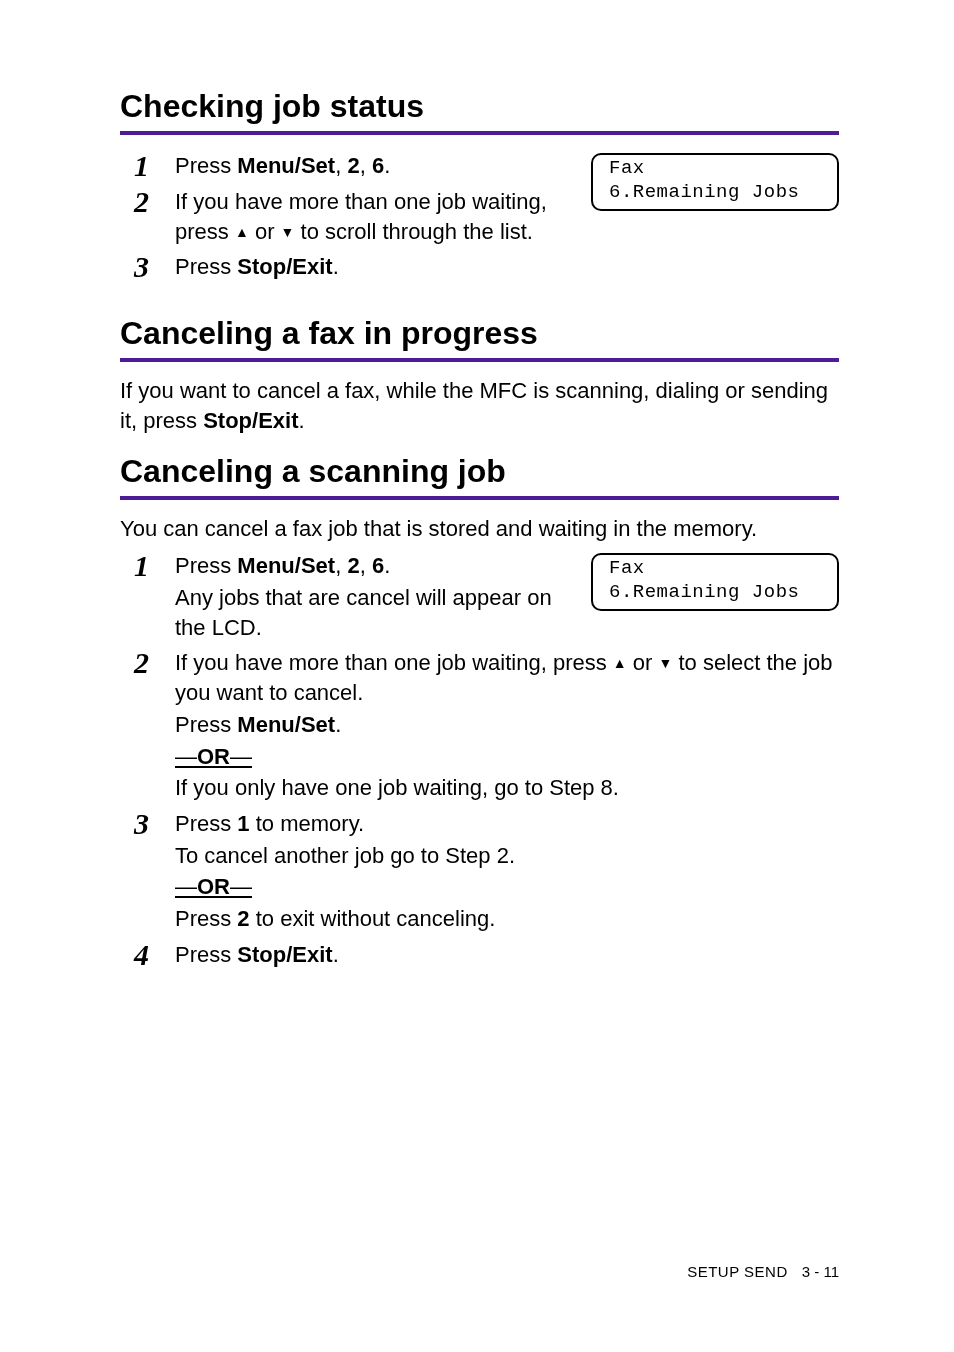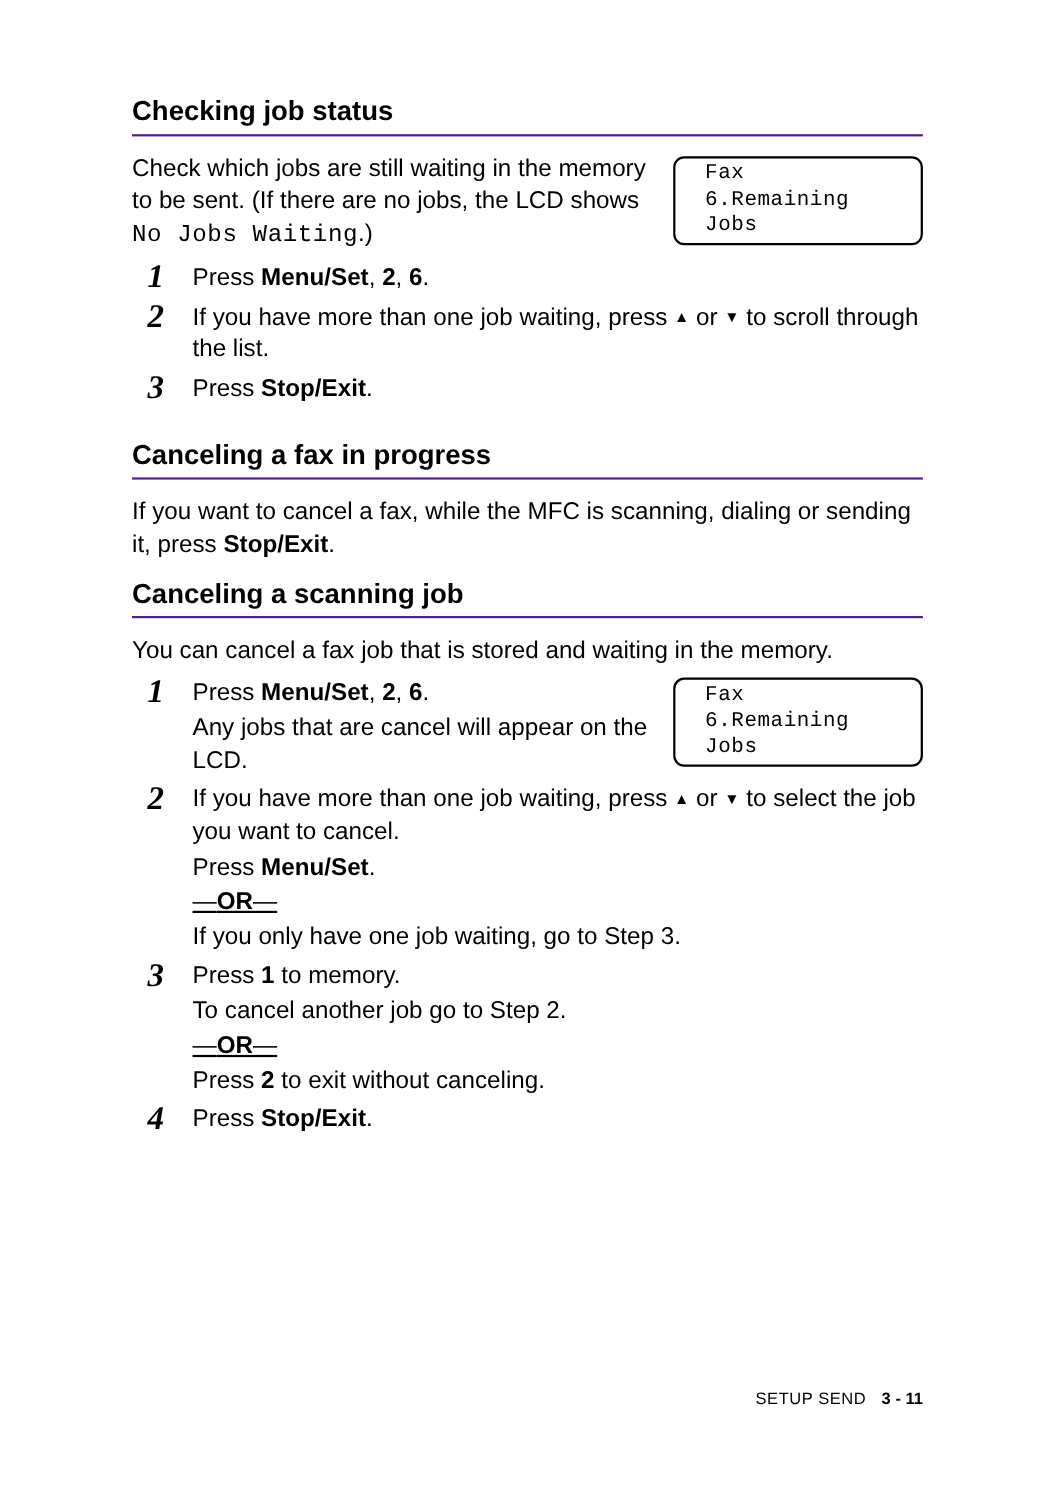--- a/index.html
+++ b/index.html
@@ -13,22 +13,22 @@
       line-height: 1.35;
       padding: 85px 115px 40px 120px;
       width: 954px;
       height: 1352px;
       background: white;
       color: black;
       position: relative;
     }
     .section-header {
       font-weight: bold;
-      font-size: 25px;
-      border-bottom: 2px solid #4c1d95;
+      font-size: 32px;
+      border-bottom: 4px solid #4c1d95;
       padding-bottom: 3px;
       margin-bottom: 14px;
       margin-top: 10px;
     }
     .section-header.first {
       margin-top: 0;
     }
     .intro {
       margin-bottom: 6px;
     }
@@ -56,24 +56,24 @@
     .step-body {
       flex: 1;
       padding-top: 2px;
     }
     .step-body p {
       margin-bottom: 2px;
     }
     .lcd-box {
       border: 2px solid black;
       border-radius: 10px;
-      padding: 2px 10px 4px 27px;
+      padding: 2px 10px 4px 16px;
       font-family: "Courier New", Courier, monospace;
       font-size: 19px;
-      width: 227px;
+      width: 248px;
       line-height: 1.25;
       letter-spacing: 0.5px;
     }
     .float-right {
       float: right;
       margin-left: 20px;
       margin-top: 4px;
     }
     .clearfix::after {
       content: "";
@@ -92,21 +92,21 @@
     .footer {
       position: absolute;
       bottom: 70px;
       right: 115px;
       font-size: 15px;
     }
     .footer .setup {
       letter-spacing: 0.5px;
     }
     .footer .pagenum {
-      font-weight: bold;
+      font-weight: normal;
       margin-left: 14px;
       margin-top: 20px;
     }
     .sp-after {
       margin-bottom: 14px;
     }
     .step-group {
       margin-bottom: 18px;
     }
   </style>
@@ -114,23 +114,20 @@
 <body>
 
 <div class="section-header first">Checking job status</div>
 
 <div class="clearfix">
   <div class="lcd-box float-right">
     <div>Fax</div>
     <div>6.Remaining Jobs</div>
   </div>
 
-  <p class="intro">
-    <span>Check which jobs are still waiting in the memory to be sent. (If there are no jobs, the LCD shows </span><span class="mono">No Jobs Waiting</span><span>.)</span>
-  </p>
 
   <div class="step-group">
     <div class="step-row">
       <div class="step-num">1</div>
       <div class="step-body">
         <p>
           <span>Press </span><b>Menu/Set</b><span>, </span><b>2</b><span>, </span><b>6</b><span>.</span>
         </p>
       </div>
     </div>
@@ -187,21 +184,21 @@
   <div class="step-body">
     <p>
       <span>If you have more than one job waiting, press </span><span class="arrow">▲</span><span> or </span><span class="arrow">▼</span><span> to select the job you want to cancel.</span>
     </p>
     <p>
       <span>Press </span><b>Menu/Set</b><span>.</span>
     </p>
     <p class="or-line">
       <span>—</span><b>OR</b><span>—</span>
     </p>
-    <p>If you only have one job waiting, go to Step 3.</p>
+    <p>If you only have one job waiting, go to Step 8.</p>
   </div>
 </div>
 
 <div class="step-row">
   <div class="step-num">3</div>
   <div class="step-body">
     <p>
       <span>Press </span><b>1</b><span> to memory.</span>
     </p>
     <p>To cancel another job go to Step 2.</p>

